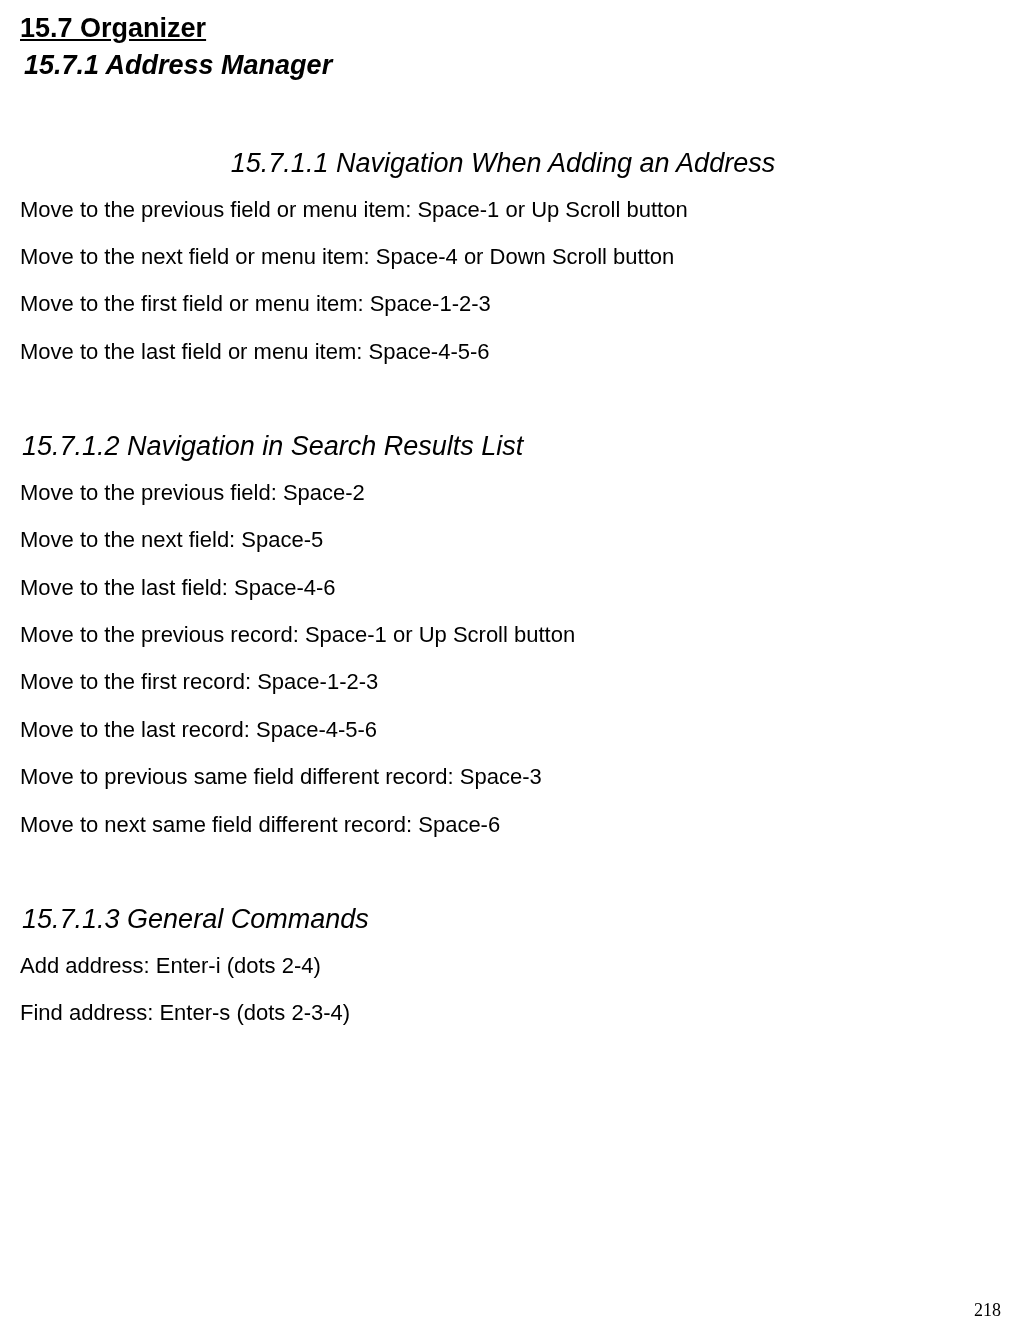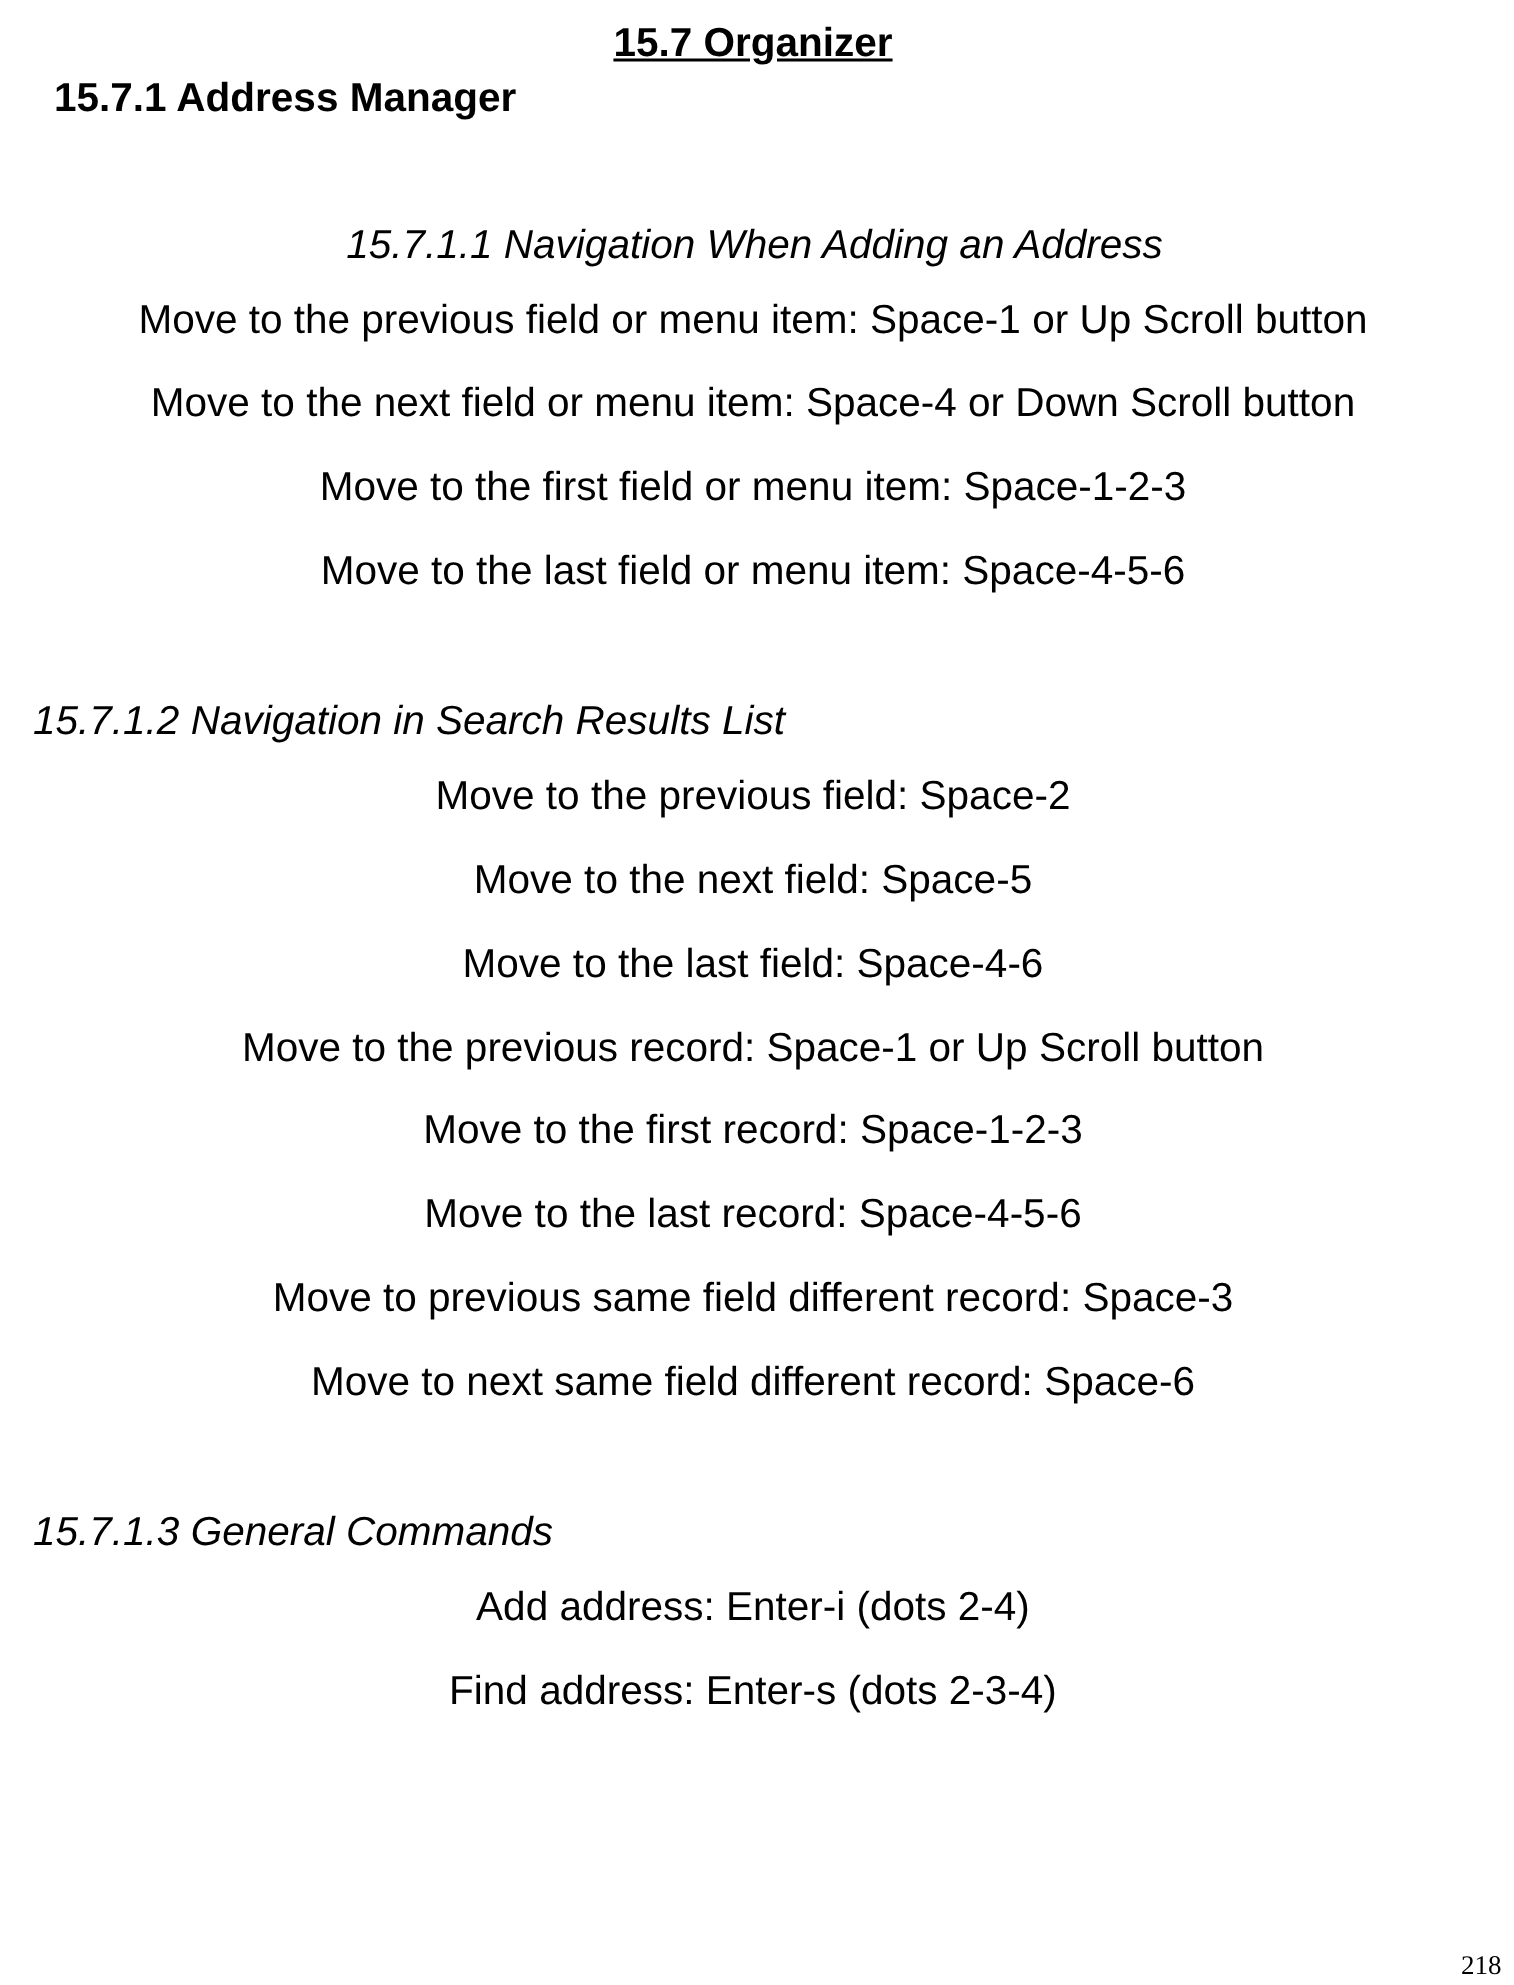--- a/index.html
+++ b/index.html
@@ -15,47 +15,46 @@
       min-height: 1323px;
       padding: 12px 25px 0 20px;
       position: relative;
     }
     .h1 {
       font-size: 27px;
       font-weight: bold;
       text-decoration: underline;
       margin: 0 0 2px 0;
       line-height: 1.25;
-      text-align: center;
     }
     .h2 {
       font-size: 27px;
       font-weight: bold;
-      margin: 0 0 0 16px;
+      margin: 0 0 0 4px;
       line-height: 1.3;
+      font-style: italic;
     }
     .h3 {
       font-size: 27px;
       font-style: italic;
       font-weight: normal;
       margin: 60px 0 6px 2px;
       line-height: 1.25;
     }
     .h3.first {
       margin-top: 64px;
       text-align: center;
     }
     .h3.tight {
       margin-top: 60px;
     }
     .para {
-      font-size: 27px;
+      font-size: 22px;
       margin: 10px 0 0 0;
       line-height: 1.7;
-      text-align: center;
     }
     .page-number {
       position: absolute;
       right: 8px;
       bottom: 2px;
       font-family: "Times New Roman", Times, serif;
       font-size: 18px;
     }
   </style>
 </head>

